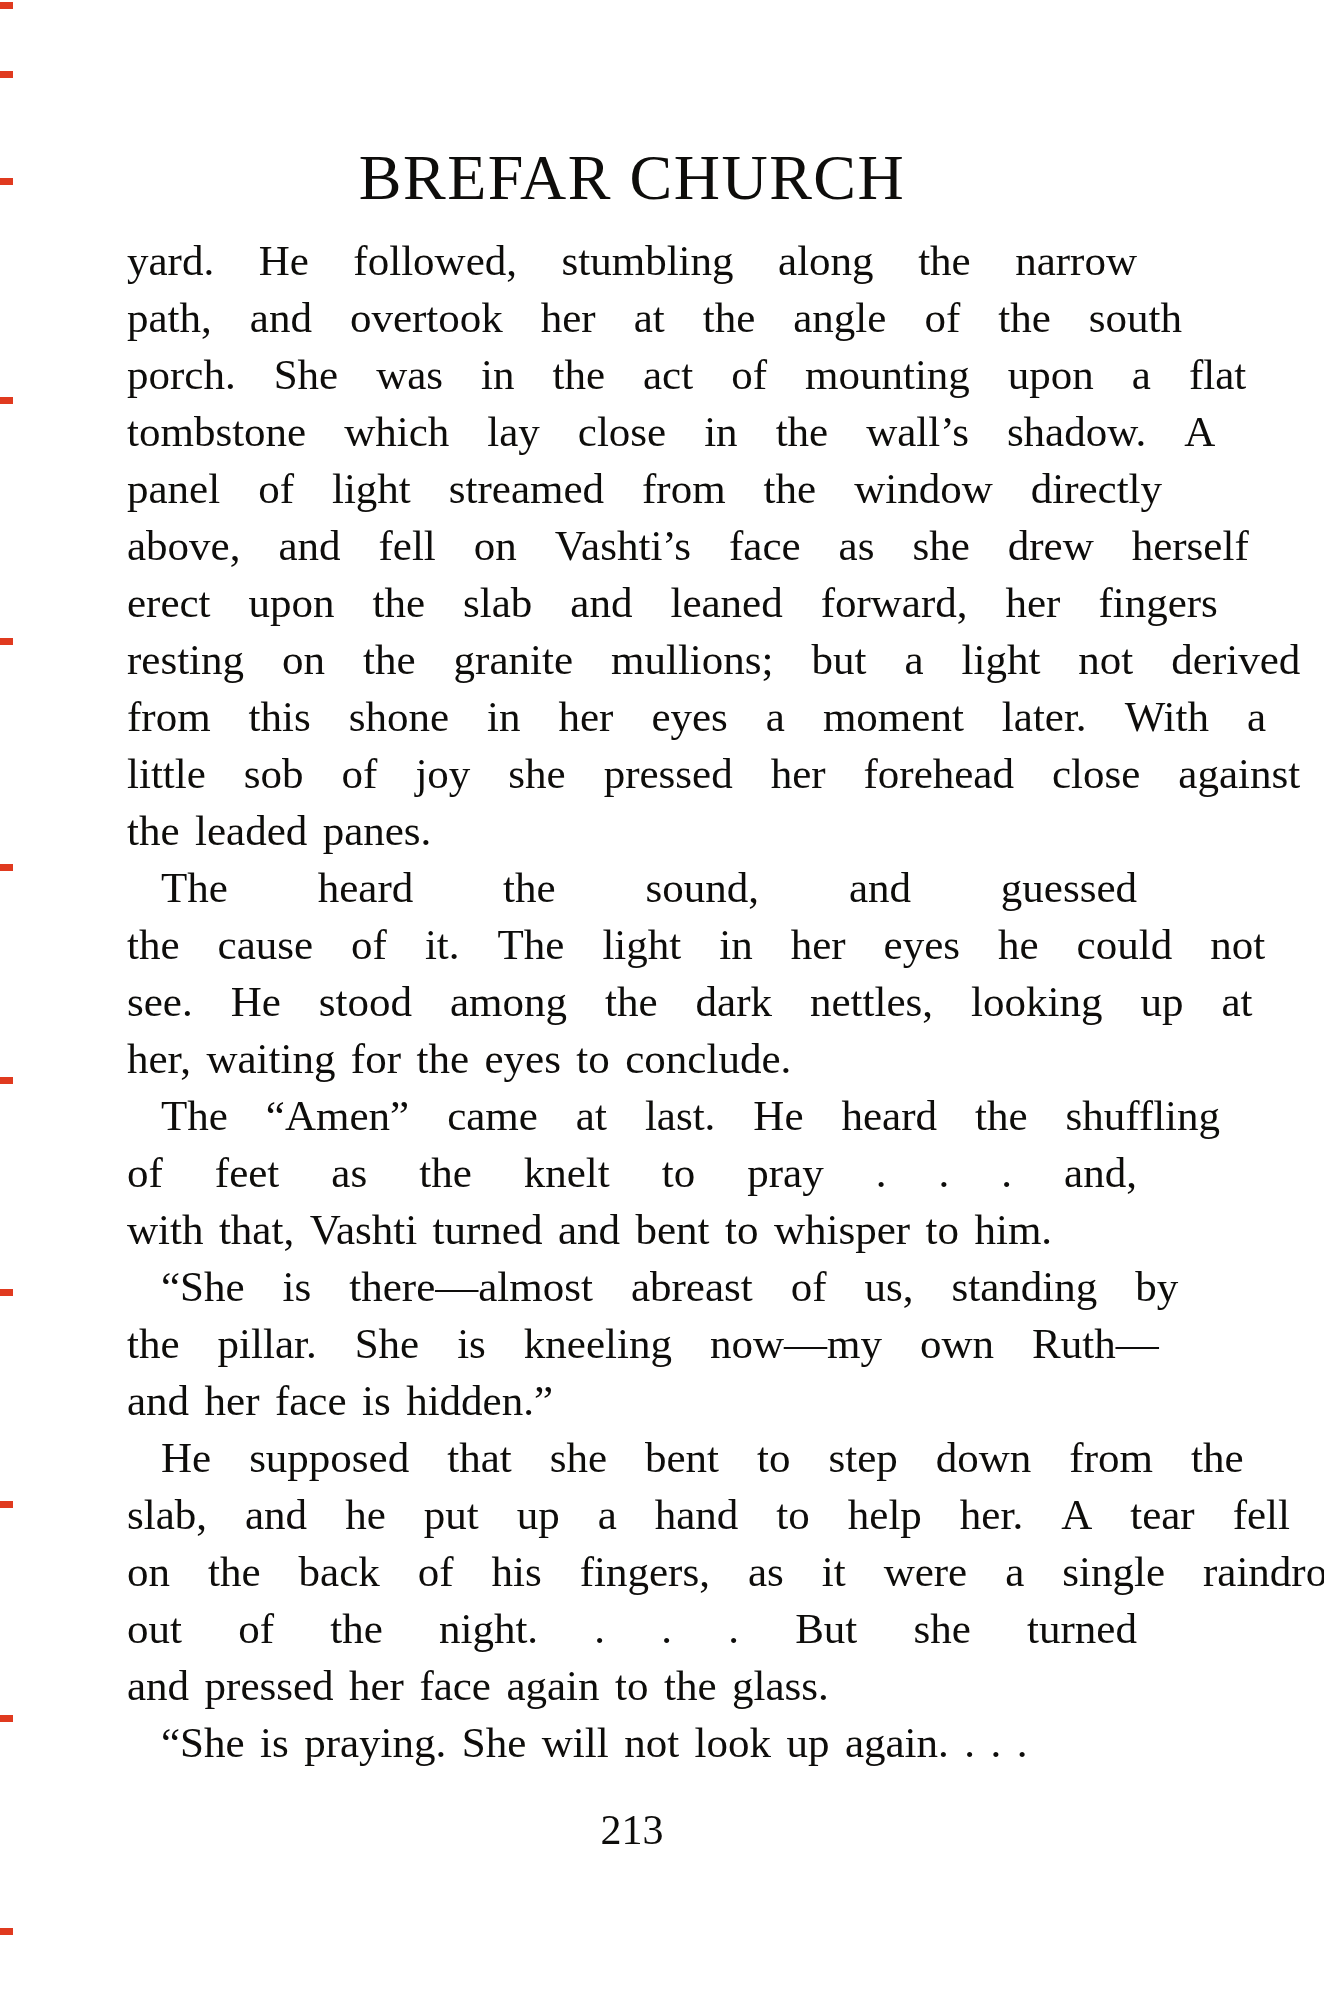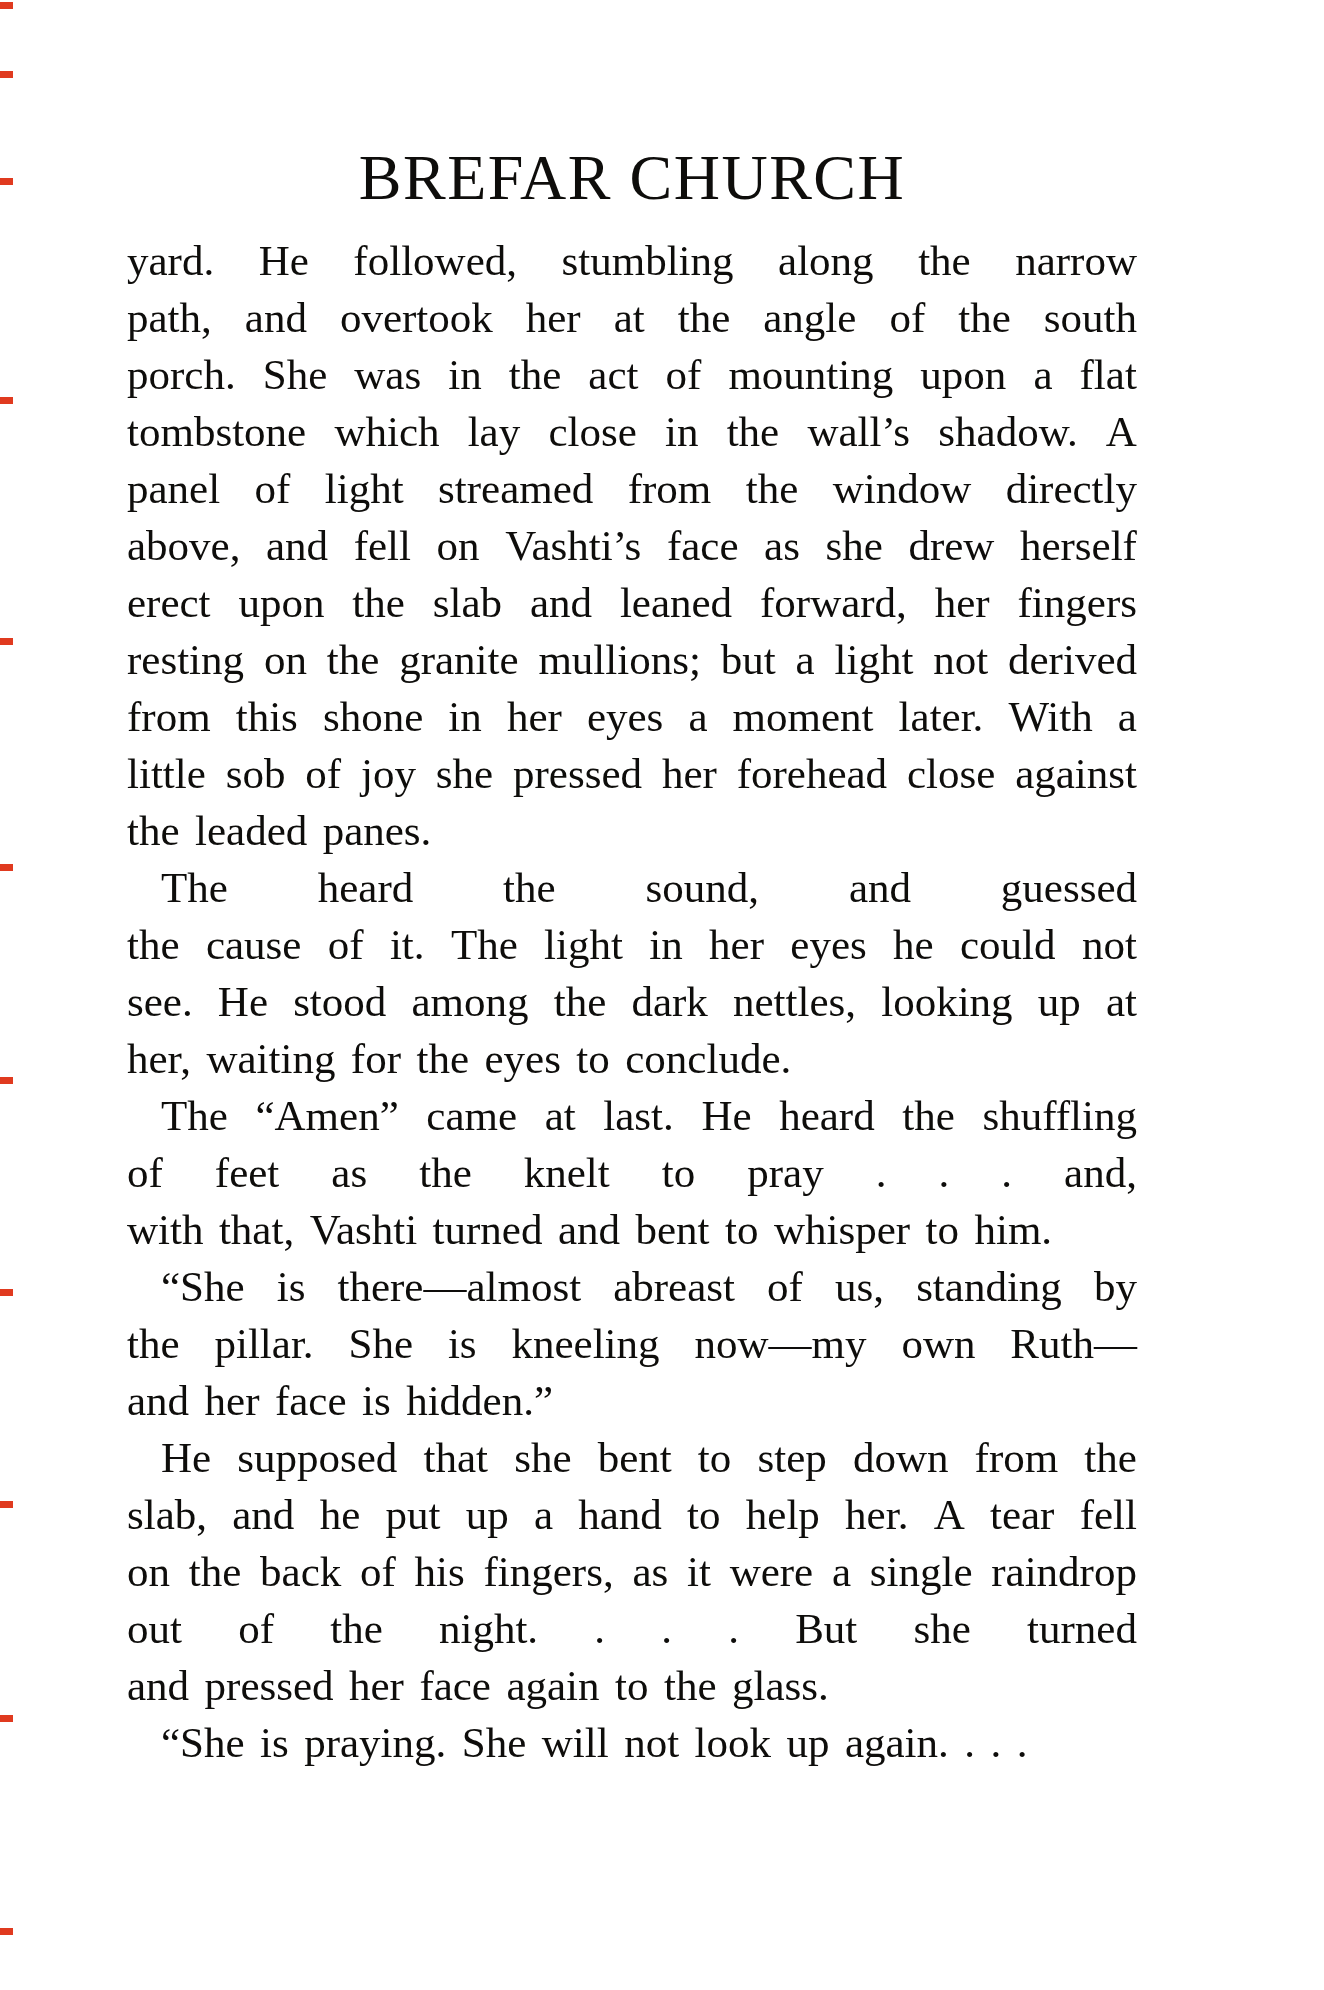--- a/index.html
+++ b/index.html
@@ -37,20 +37,21 @@
   }
   .line {
     display: flex;
     justify-content: space-between;
     align-items: baseline;
     height: 57px;
     font-size: 43px;
     line-height: 57px;
     white-space: nowrap;
     overflow: visible;
+    gap: 38px;
   }
   .line.end {
     justify-content: flex-start;
     column-gap: 0.36em;
   }
   .line.indent {
     padding-left: 34px;
   }
   .pagenum {
     position: absolute;
@@ -384,13 +385,14 @@
         <span class="w">will</span>
         <span class="w">not</span>
         <span class="w">look</span>
         <span class="w">up</span>
         <span class="w">again.</span>
         <span class="w">.</span>
         <span class="w">.</span>
         <span class="w">.</span>
       </div>
     </main>
+  <div class="pagenum">213</div>
 </div>
 
 </body></html>

